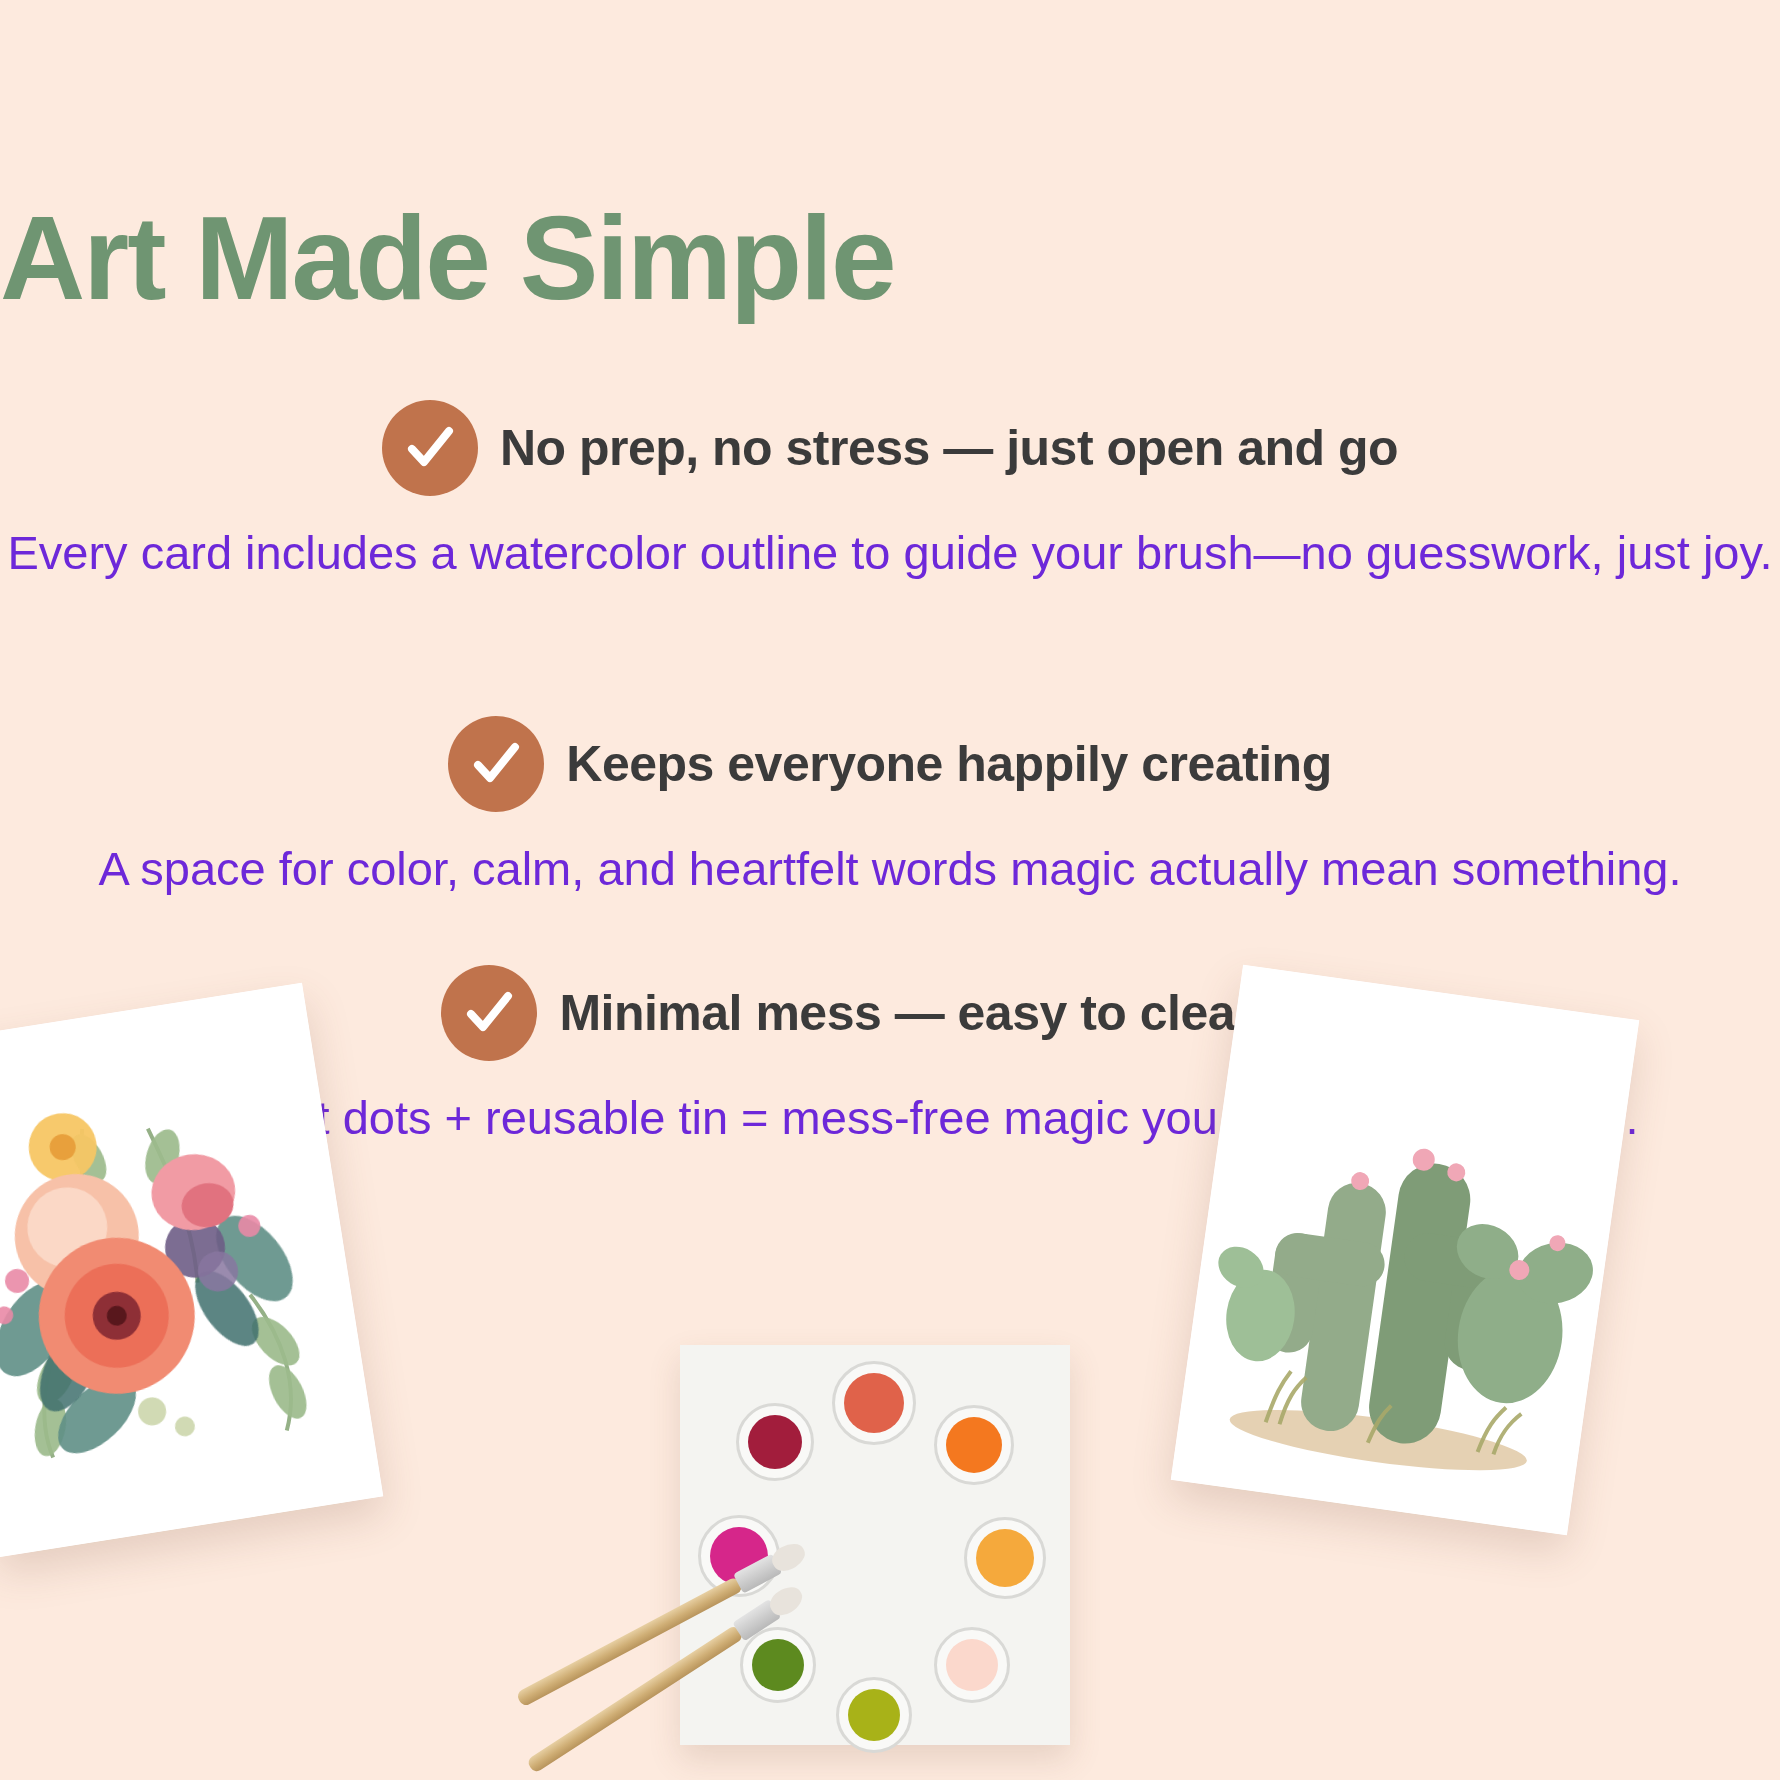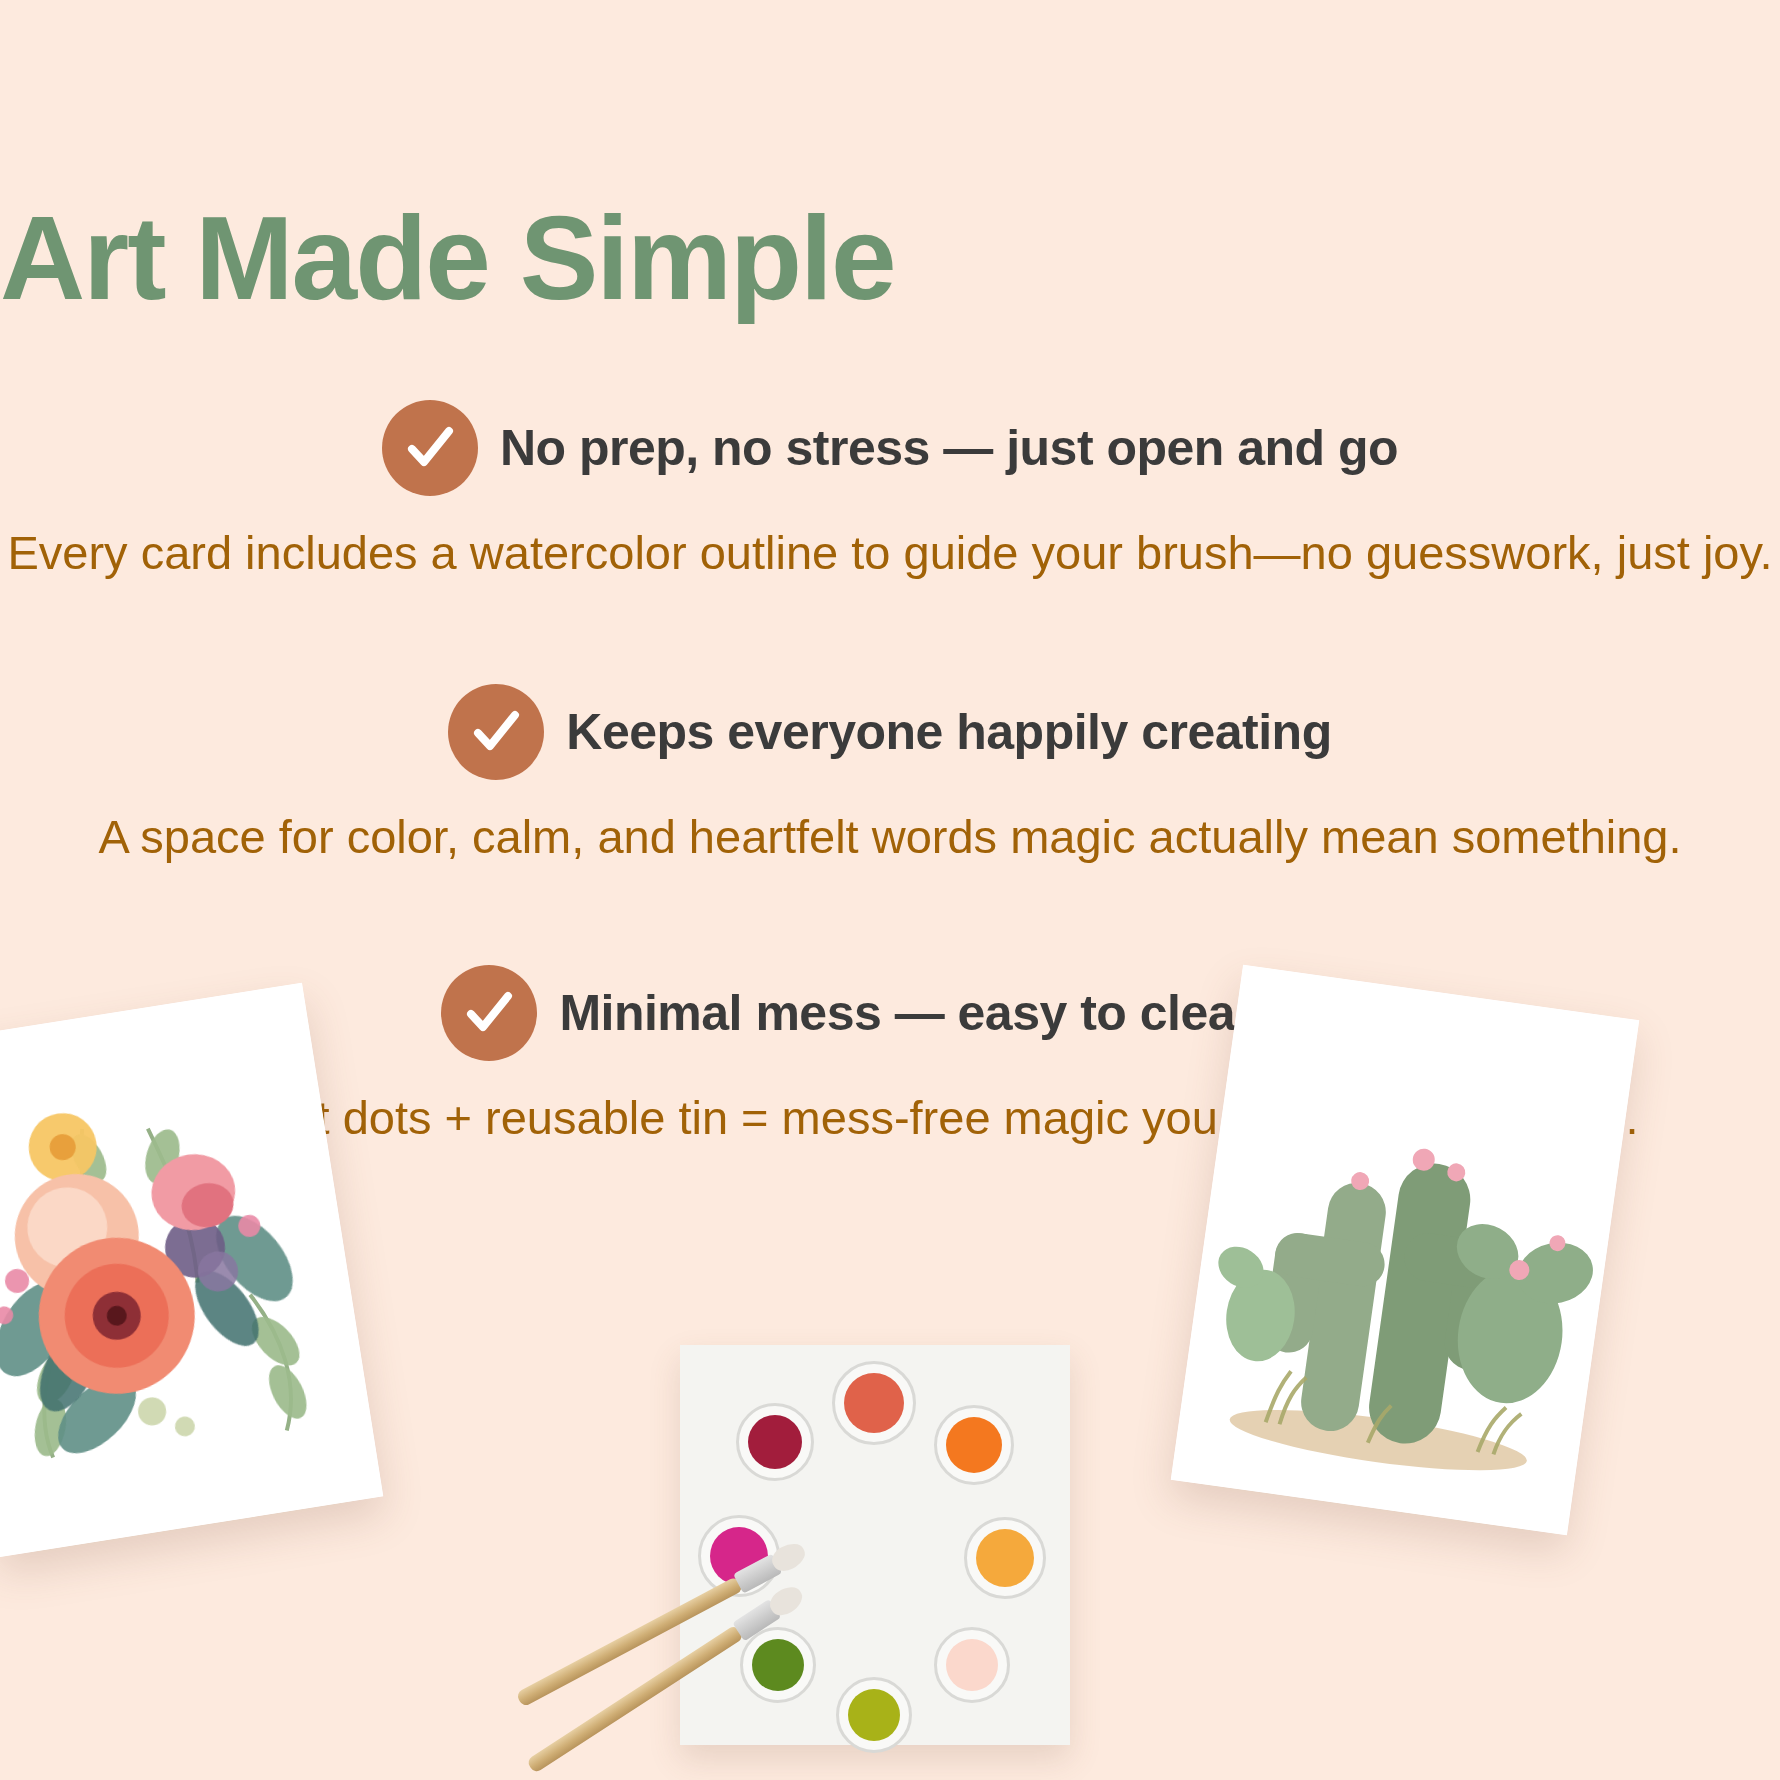--- a/index.html
+++ b/index.html
@@ -67,26 +67,26 @@
     font-size: 50px;
     font-weight: 800;
     color: #3b3b3b;
     letter-spacing: -0.5px;
     white-space: nowrap;
   }
   .feature-body {
     margin-top: 26px;
     font-size: 47px;
     line-height: 1.32;
-    color: #a16207;
+    color: #6d28d9;
     font-weight: 400;
   }
 
   #feature-1 { top: 400px; }
-  #feature-2 { top: 684px; }
+  #feature-2 { top: 716px; }
   #feature-3 { top: 965px; }
 
   
   .card-photo {
     position: absolute;
     background: #ffffff;
     box-shadow: 0 18px 40px rgba(120, 80, 60, 0.18);
   }
   #floral-card {
     left: -45px;

